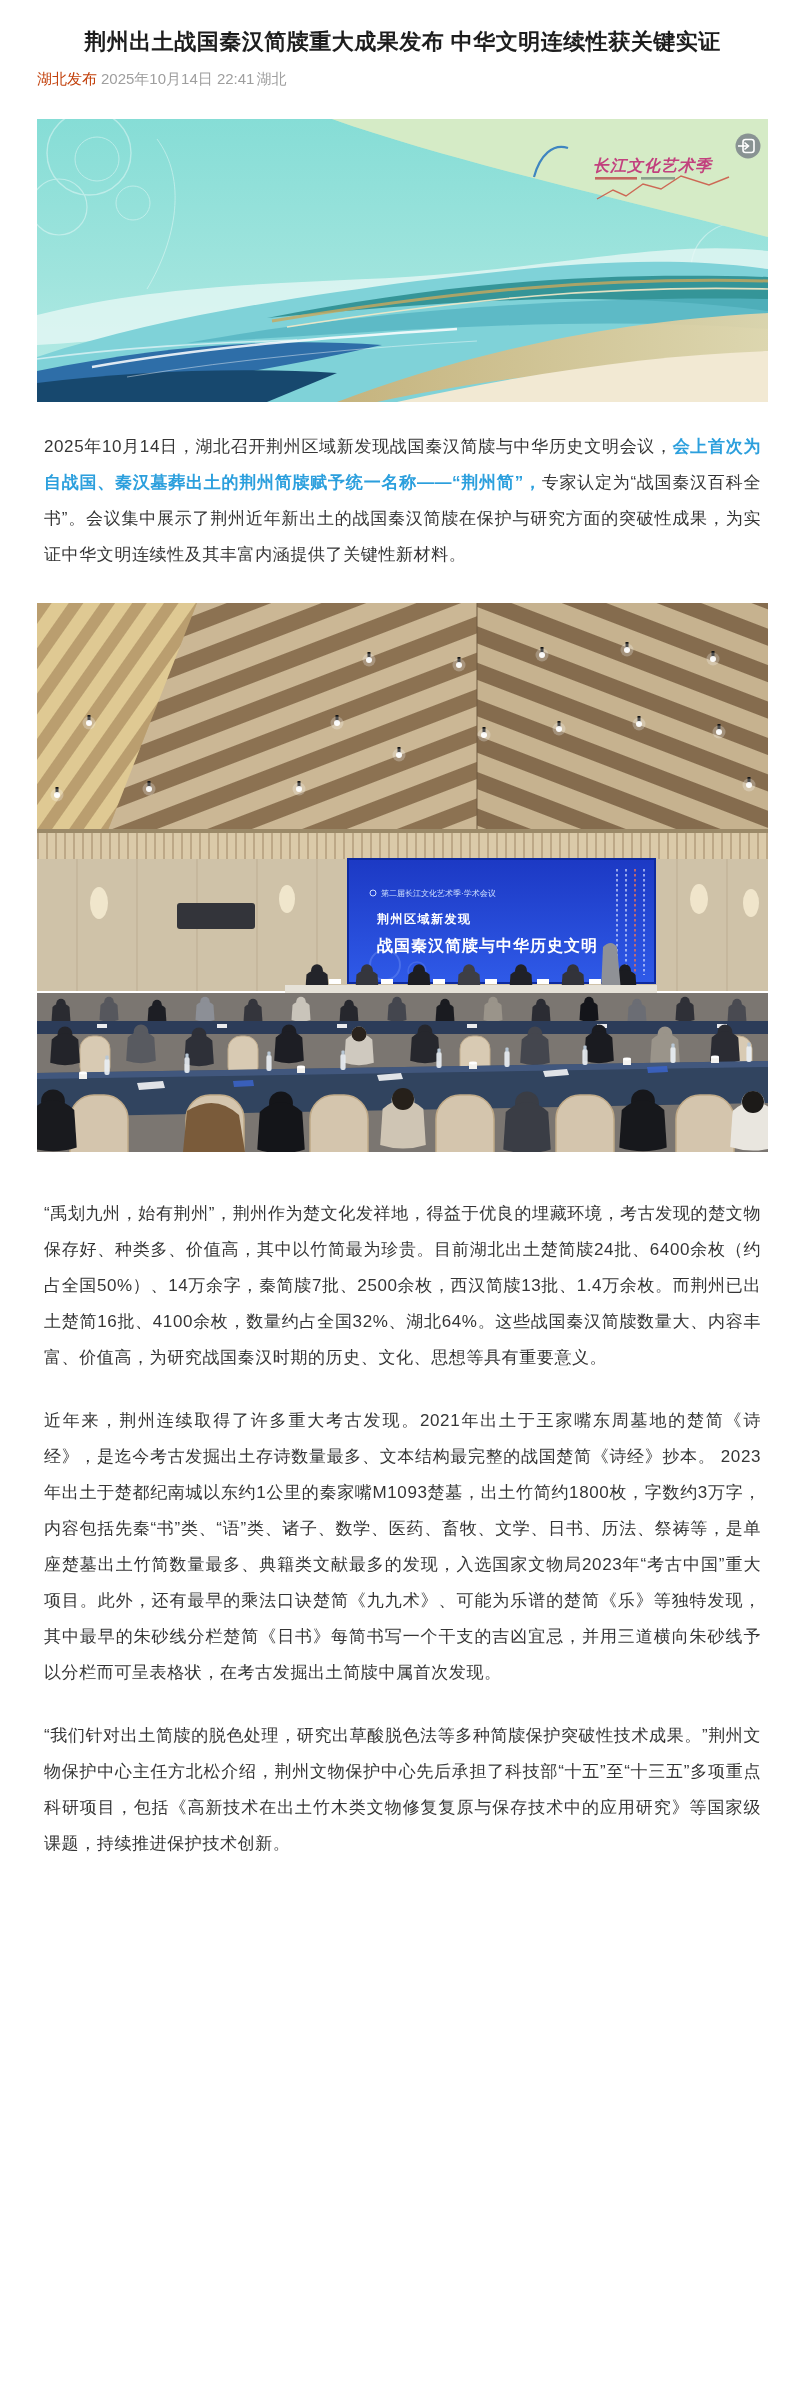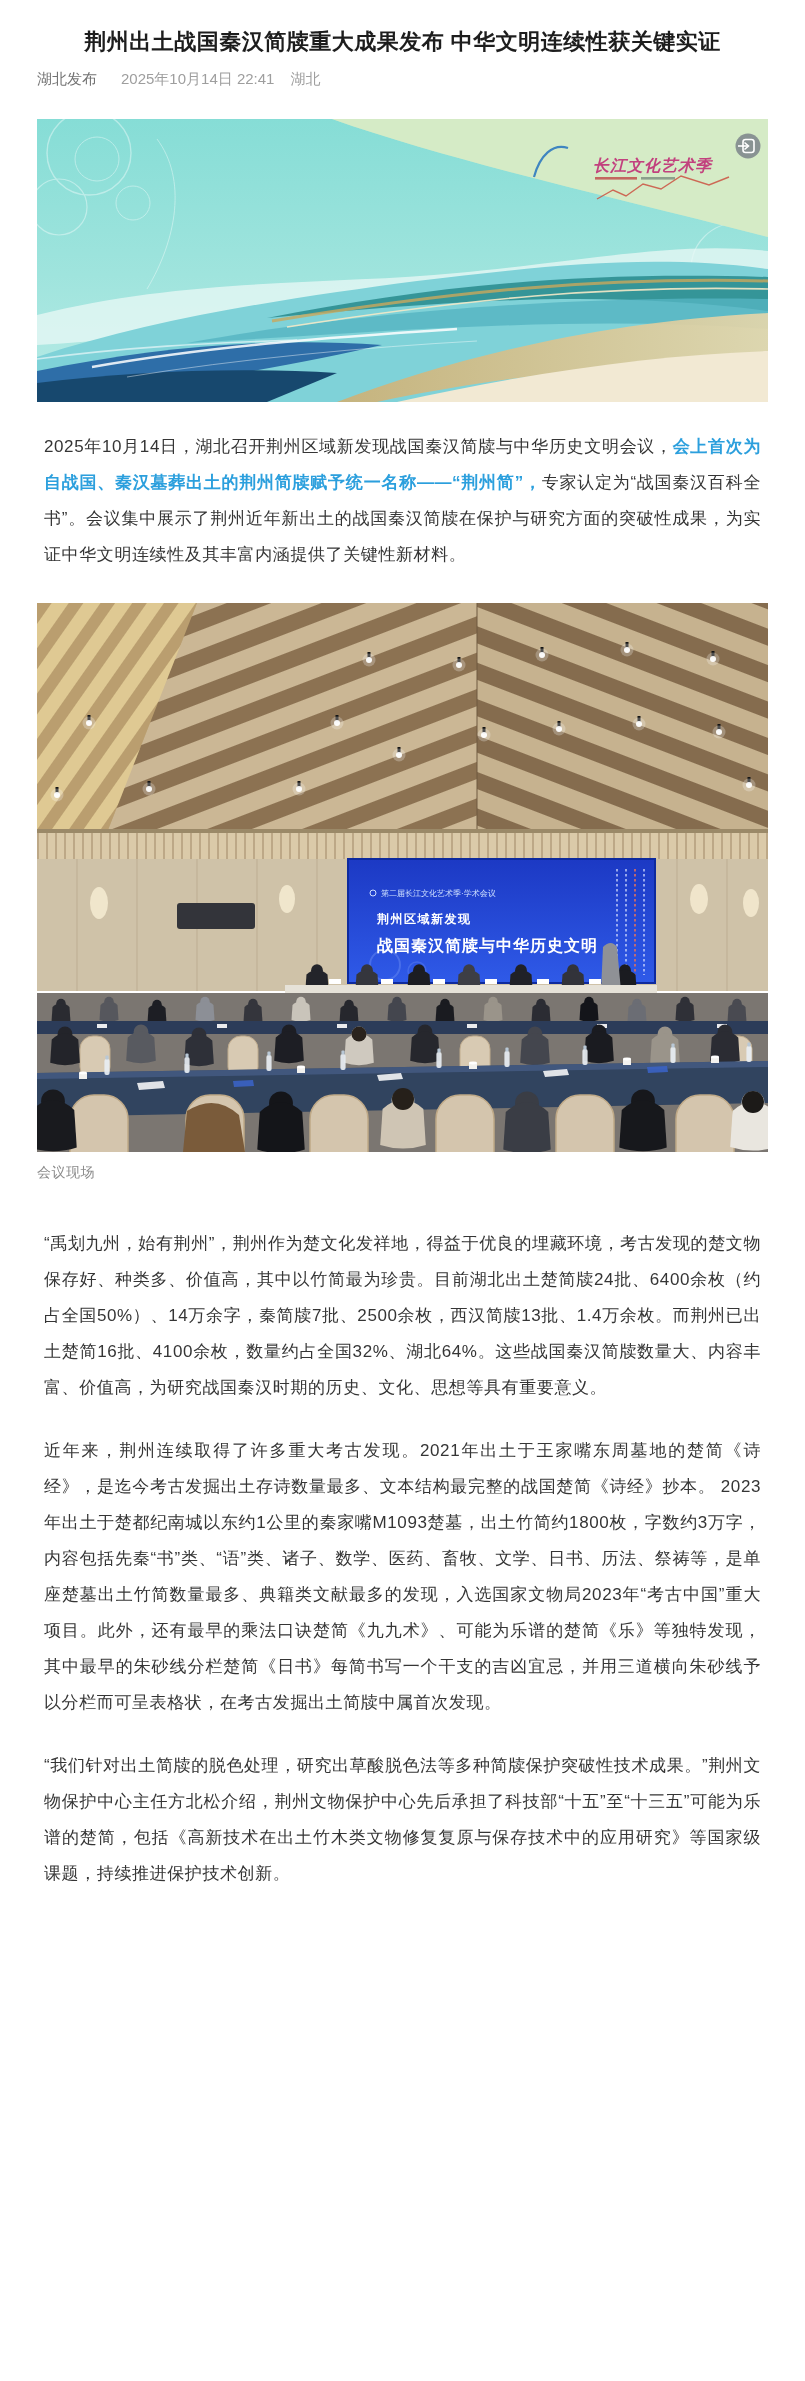--- a/index.html
+++ b/index.html
@@ -7,22 +7,22 @@
     width:805px;
     font-family:"Liberation Sans","DejaVu Sans",sans-serif;
     color:#333;
   }
   .page{width:731px;margin:0 auto;padding:26px 0 22px 0;}
   .title{
     font-size:22px;line-height:1.45;font-weight:700;color:#1d1d1d;
     margin:0 0 12px 0;letter-spacing:.5px;text-align:center;
   }
   .byline{font-size:15px;color:#9e9e9e;margin:0 0 30px 0;display:flex;align-items:center;}
-  .byline .account{color:#737373;margin-right:24px;cursor:pointer;}
-  .byline .date{margin-right:16px;}
+  .byline .account{color:#c2410c;margin-right:4px;cursor:pointer;}
+  .byline .date{margin-right:2px;}
   .banner{margin:0 0 0 0;width:731px;height:283px;display:block;}
   .banner svg{display:block;}
   .para{
     font-size:17px;line-height:36px;text-align:justify;color:#353535;
     letter-spacing:.6px;margin:27px 7px;
   }
   .hl{color:#2b9fdd;font-weight:700;}
   figure{margin:0;}
   .photo-block{margin:30px 0 44px 0;}
   .photo{width:731px;height:549px;display:block;}
@@ -328,20 +328,19 @@
           <use href="#person" transform="translate(244,534) scale(1.25)" fill="#141519"></use>
           <use href="#person" transform="translate(366,530) scale(1.2)" fill="#cfc5b4"></use>
           <circle cx="366" cy="496" r="11" fill="#26201a"></circle>
           <use href="#person" transform="translate(490,534) scale(1.25)" fill="#3a3d45"></use>
           <use href="#person" transform="translate(606,532) scale(1.25)" fill="#17181c"></use>
           <use href="#person" transform="translate(716,532) scale(1.2)" fill="#e9e6df"></use>
           <circle cx="716" cy="499" r="11" fill="#1c1a18"></circle>
         </g>
       </g>
     </svg>
-    <figcaption class="caption">会议现场</figcaption>
   </figure>
 
   <p class="para">“禹划九州，始有荆州”，荆州作为楚文化发祥地，得益于优良的埋藏环境，考古发现的楚文物保存好、种类多、价值高，其中以竹简最为珍贵。目前湖北出土楚简牍24批、6400余枚（约占全国50%）、14万余字，秦简牍7批、2500余枚，西汉简牍13批、1.4万余枚。而荆州已出土楚简16批、4100余枚，数量约占全国32%、湖北64%。这些战国秦汉简牍数量大、内容丰富、价值高，为研究战国秦汉时期的历史、文化、思想等具有重要意义。</p>
   <p class="para">近年来，荆州连续取得了许多重大考古发现。2021年出土于王家嘴东周墓地的楚简《诗经》，是迄今考古发掘出土存诗数量最多、文本结构最完整的战国楚简《诗经》抄本。 2023年出土于楚都纪南城以东约1公里的秦家嘴M1093楚墓，出土竹简约1800枚，字数约3万字，内容包括先秦“书”类、“语”类、诸子、数学、医药、畜牧、文学、日书、历法、祭祷等，是单座楚墓出土竹简数量最多、典籍类文献最多的发现，入选国家文物局2023年“考古中国”重大项目。此外，还有最早的乘法口诀楚简《九九术》、可能为乐谱的楚简《乐》等独特发现，其中最早的朱砂线分栏楚简《日书》每简书写一个干支的吉凶宜忌，并用三道横向朱砂线予以分栏而可呈表格状，在考古发掘出土简牍中属首次发现。</p>
-  <p class="para">“我们针对出土简牍的脱色处理，研究出草酸脱色法等多种简牍保护突破性技术成果。”荆州文物保护中心主任方北松介绍，荆州文物保护中心先后承担了科技部“十五”至“十三五”可能为乐谱的楚简，包括《高新技术在出土竹木类文物修复复原与保存技术中的应用研究》等国家级课题，持续推进保护技术创新。</p>
+  <p class="para">“我们针对出土简牍的脱色处理，研究出草酸脱色法等多种简牍保护突破性技术成果。”荆州文物保护中心主任方北松介绍，荆州文物保护中心先后承担了科技部“十五”至“十三五”多项重点科研项目，包括《高新技术在出土竹木类文物修复复原与保存技术中的应用研究》等国家级课题，持续推进保护技术创新。</p>
 
 </div>
 
 </body></html>

